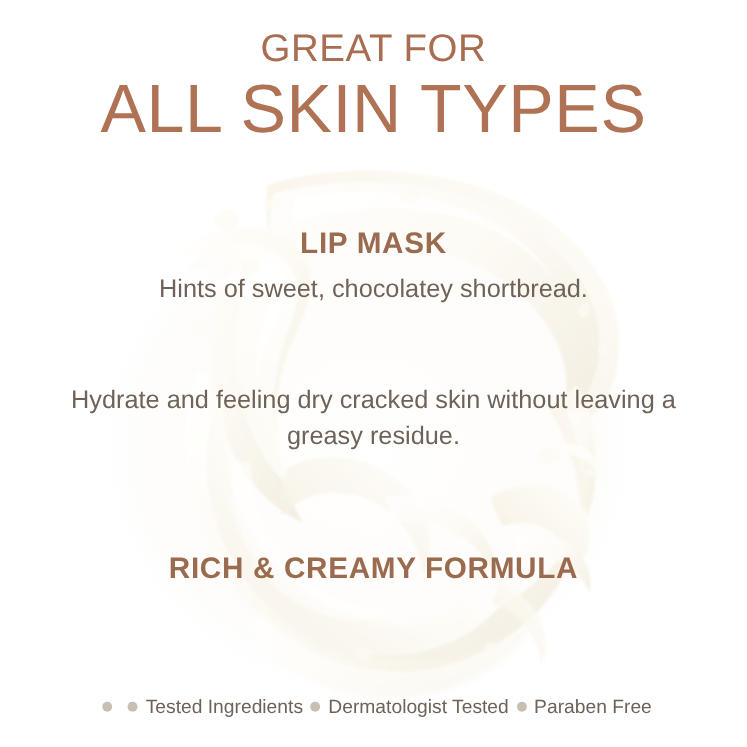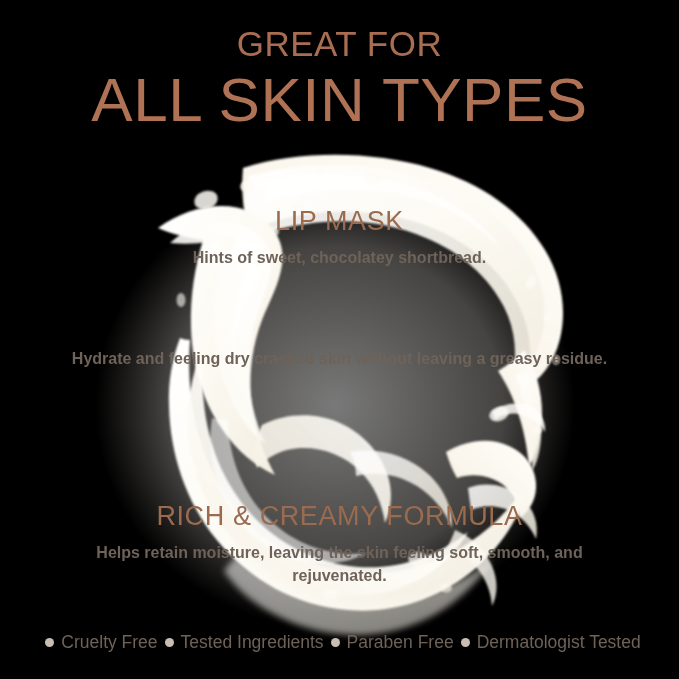--- a/index.html
+++ b/index.html
@@ -12,21 +12,21 @@
     overflow: hidden;
     background: #EFE8DD;
     font-family: "Liberation Sans", sans-serif;
     -webkit-font-smoothing: antialiased;
   }
 
   #poster {
     position: relative;
     width: 679px;
     height: 679px;
-    background: #000000;
+    background: #ffffff;
     overflow: hidden;
   }
 
   
   #splash-layer {
     position: absolute;
     left: 0;
     top: 0;
     width: 679px;
     height: 679px;
@@ -75,28 +75,28 @@
     text-align: center;
   }
   #feature-0 { top: 207px; }
   #feature-1 { top: 338px; }
   #feature-2 { top: 502px; text-align: center; }
 
   .feature-title {
     font-size: 27px;
     letter-spacing: 0.6px;
     color: #9A6B4F;
-    font-weight: 400;
+    font-weight: 700;
     line-height: 1.1;
     margin: 0;
   }
   .feature-desc {
-    font-size: 16px;
+    font-size: 23px;
     color: #6E6259;
-    font-weight: 700;
+    font-weight: 400;
     line-height: 1.45;
     margin: 9px 0 0 0;
     padding: 0 55px;
   }
 
   .badges {
     position: absolute;
     left: 0;
     top: 632px;
     width: 679px;
@@ -376,36 +376,34 @@
       <div class="feature-title">LIP MASK</div>
       <div class="feature-desc">Hints of sweet, chocolatey shortbread.</div>
     </div>
 
     <div class="feature" id="feature-1">
       <div class="feature-desc">Hydrate and feeling dry cracked skin without leaving a greasy residue.</div>
     </div>
 
     <div class="feature" id="feature-2">
       <div class="feature-title">RICH &amp; CREAMY FORMULA</div>
-      <div class="feature-desc">Helps retain moisture, leaving the skin feeling soft, smooth, and rejuvenated.</div>
     </div>
 
     <div class="badges">
       <div class="badge-item">
         <span class="badge-dot"></span>
-        <span>Cruelty Free</span>
       </div>
       <div class="badge-item">
         <span class="badge-dot"></span>
         <span>Tested Ingredients</span>
       </div>
       <div class="badge-item">
         <span class="badge-dot"></span>
-        <span>Paraben Free</span>
+        <span>Dermatologist Tested</span>
       </div>
       <div class="badge-item">
         <span class="badge-dot"></span>
-        <span>Dermatologist Tested</span>
+        <span>Paraben Free</span>
       </div>
     </div>
 
   </div>
 </div>
 
 </body></html>

